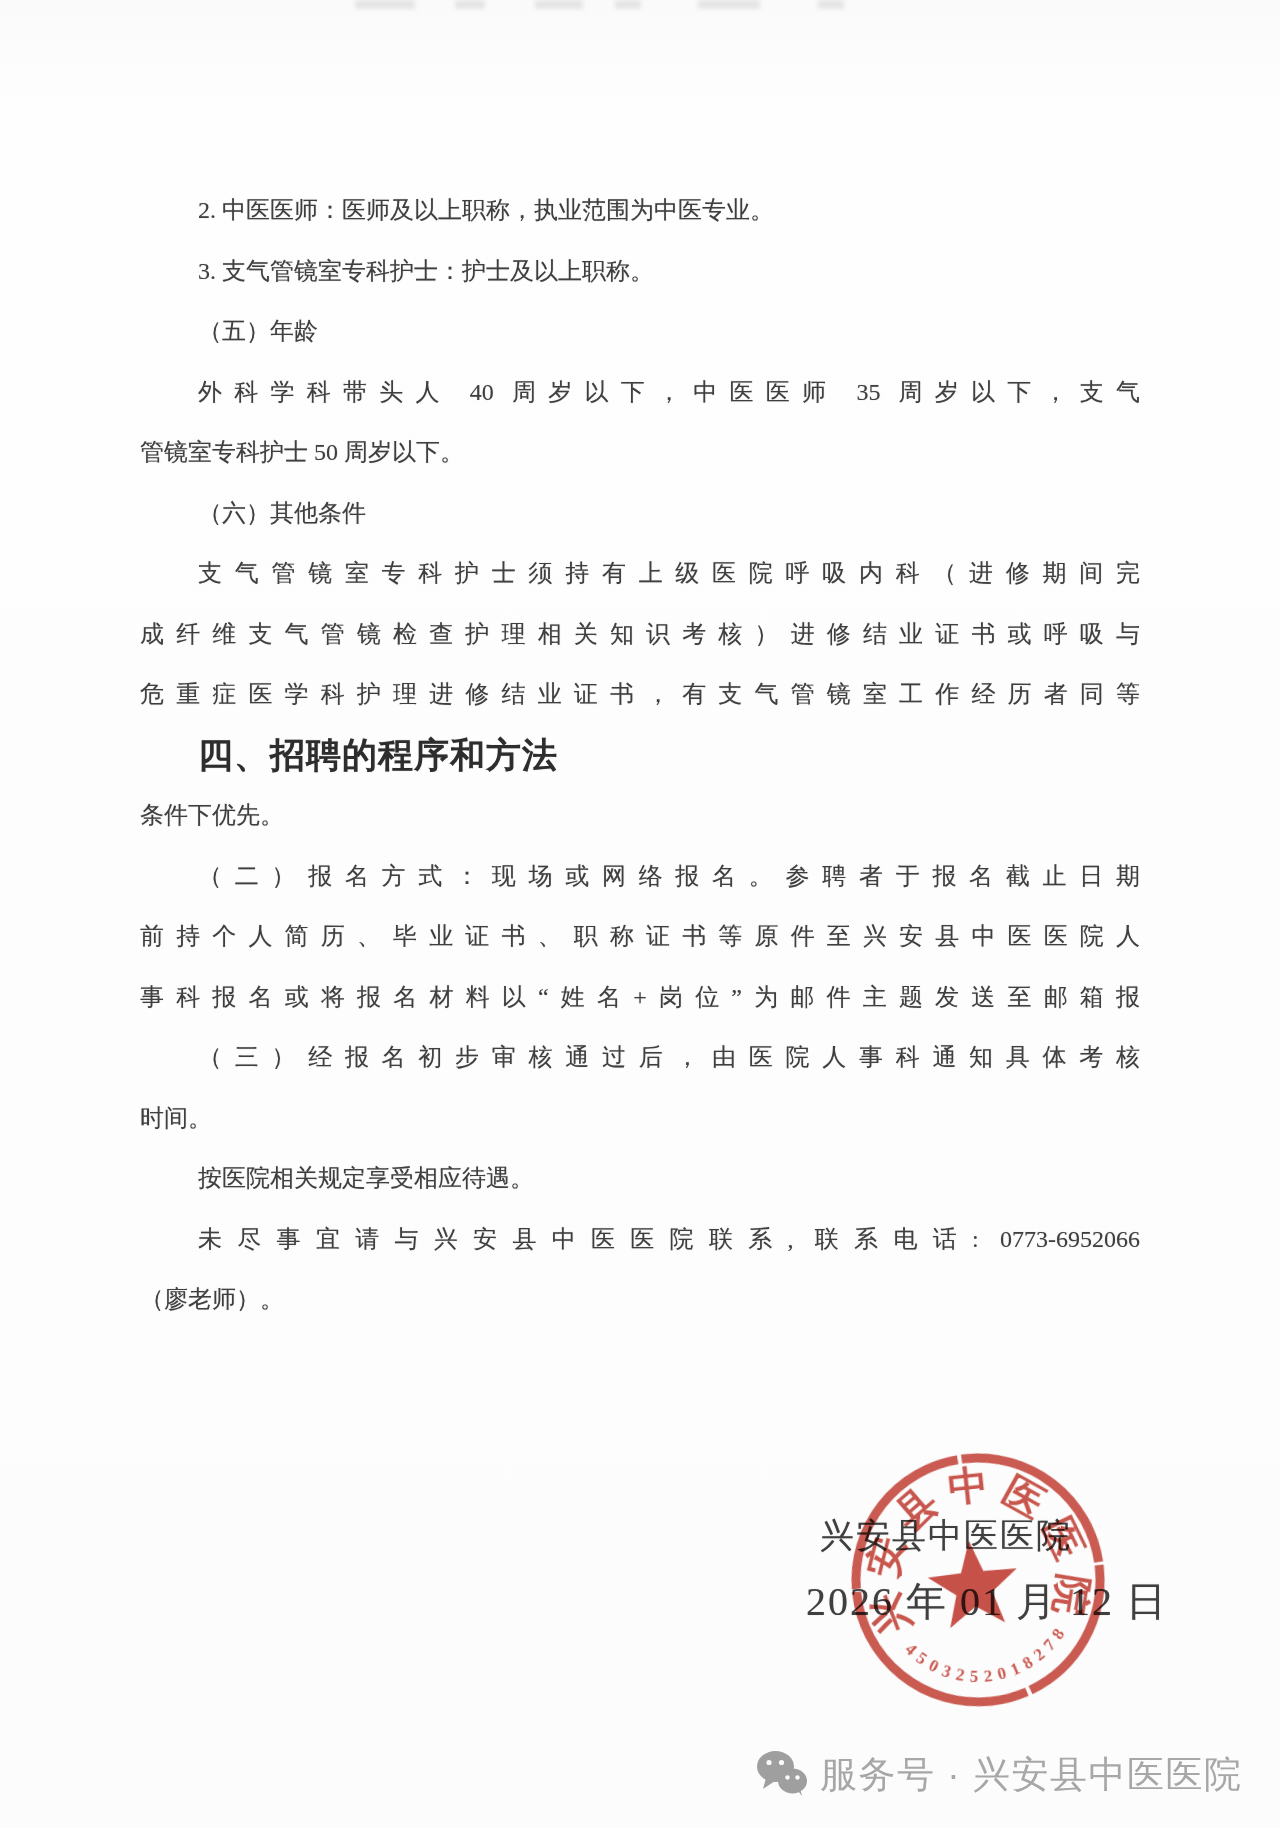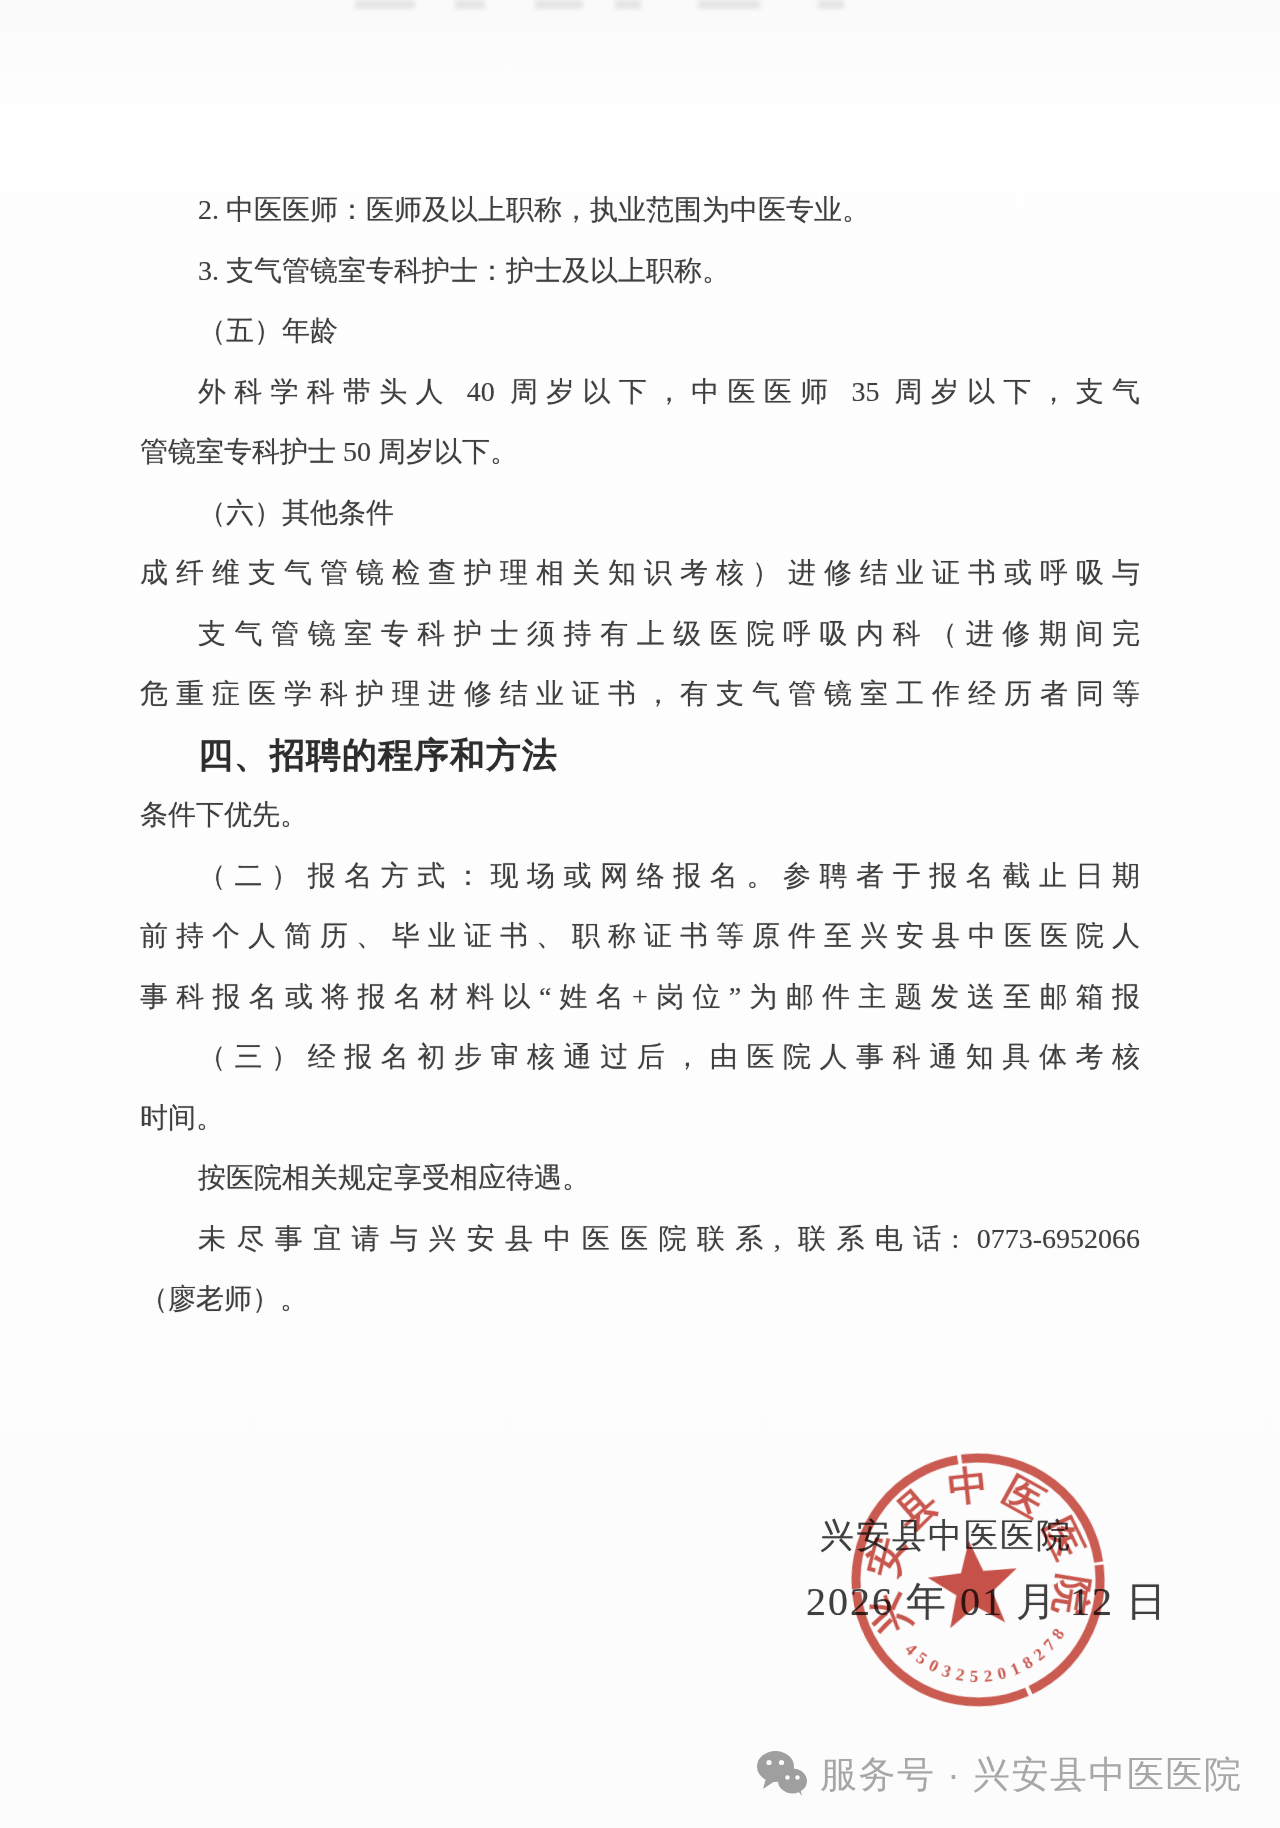--- a/index.html
+++ b/index.html
@@ -17,21 +17,21 @@
   .s1{left:355px;width:60px;}
   .s2{left:455px;width:30px;}
   .s3{left:535px;width:48px;}
   .s4{left:615px;width:26px;}
   .s5{left:698px;width:62px;}
   .s6{left:818px;width:26px;}
 
   .doc-lines{position:absolute;left:140px;top:180px;width:1000px;}
   .line{
     height:60.5px;line-height:60.5px;
-    font-size:28px;color:#3f3f3f;white-space:nowrap;
+    font-size:24px;color:#3f3f3f;white-space:nowrap;
     text-shadow:0 0 1px rgba(85,85,85,.45);
   }
   .line.indent{text-indent:58px;}
   .line.full{
     white-space:normal;text-align:justify;text-align-last:justify;
     text-justify:inter-character;overflow:hidden;
   }
   .line.bold{
     font-family:"Liberation Sans","DejaVu Sans",sans-serif;
     font-weight:700;color:#2d2d2d;font-size:35px;letter-spacing:1px;
@@ -83,22 +83,22 @@
     <span class="smudge s6"></span>
   </div>
 
   <div class="doc-lines" id="doc-lines">
       <div class="line indent">2. 中医医师：医师及以上职称，执业范围为中医专业。</div>
       <div class="line indent">3. 支气管镜室专科护士：护士及以上职称。</div>
       <div class="line indent">（五）年龄</div>
       <div class="line indent full">外科学科带头人 40 周岁以下，中医医师 35 周岁以下，支气</div>
       <div class="line">管镜室专科护士 50 周岁以下。</div>
       <div class="line indent">（六）其他条件</div>
+      <div class="line indent full">支气管镜室专科护士须持有上级医院呼吸内科（进修期间完</div>
       <div class="line full">成纤维支气管镜检查护理相关知识考核）进修结业证书或呼吸与</div>
-      <div class="line indent full">支气管镜室专科护士须持有上级医院呼吸内科（进修期间完</div>
       <div class="line full">危重症医学科护理进修结业证书，有支气管镜室工作经历者同等</div>
       <div class="line indent bold">四、招聘的程序和方法</div>
       <div class="line">条件下优先。</div>
       <div class="line indent full">（二）报名方式：现场或网络报名。参聘者于报名截止日期</div>
       <div class="line full">前持个人简历、毕业证书、职称证书等原件至兴安县中医医院人</div>
       <div class="line full">事科报名或将报名材料以“姓名+岗位”为邮件主题发送至邮箱报</div>
       <div class="line indent full">（三）经报名初步审核通过后，由医院人事科通知具体考核</div>
       <div class="line">时间。</div>
       <div class="line indent">按医院相关规定享受相应待遇。</div>
       <div class="line indent full">未尽事宜请与兴安县中医医院联系, 联系电话: 0773-6952066</div>

